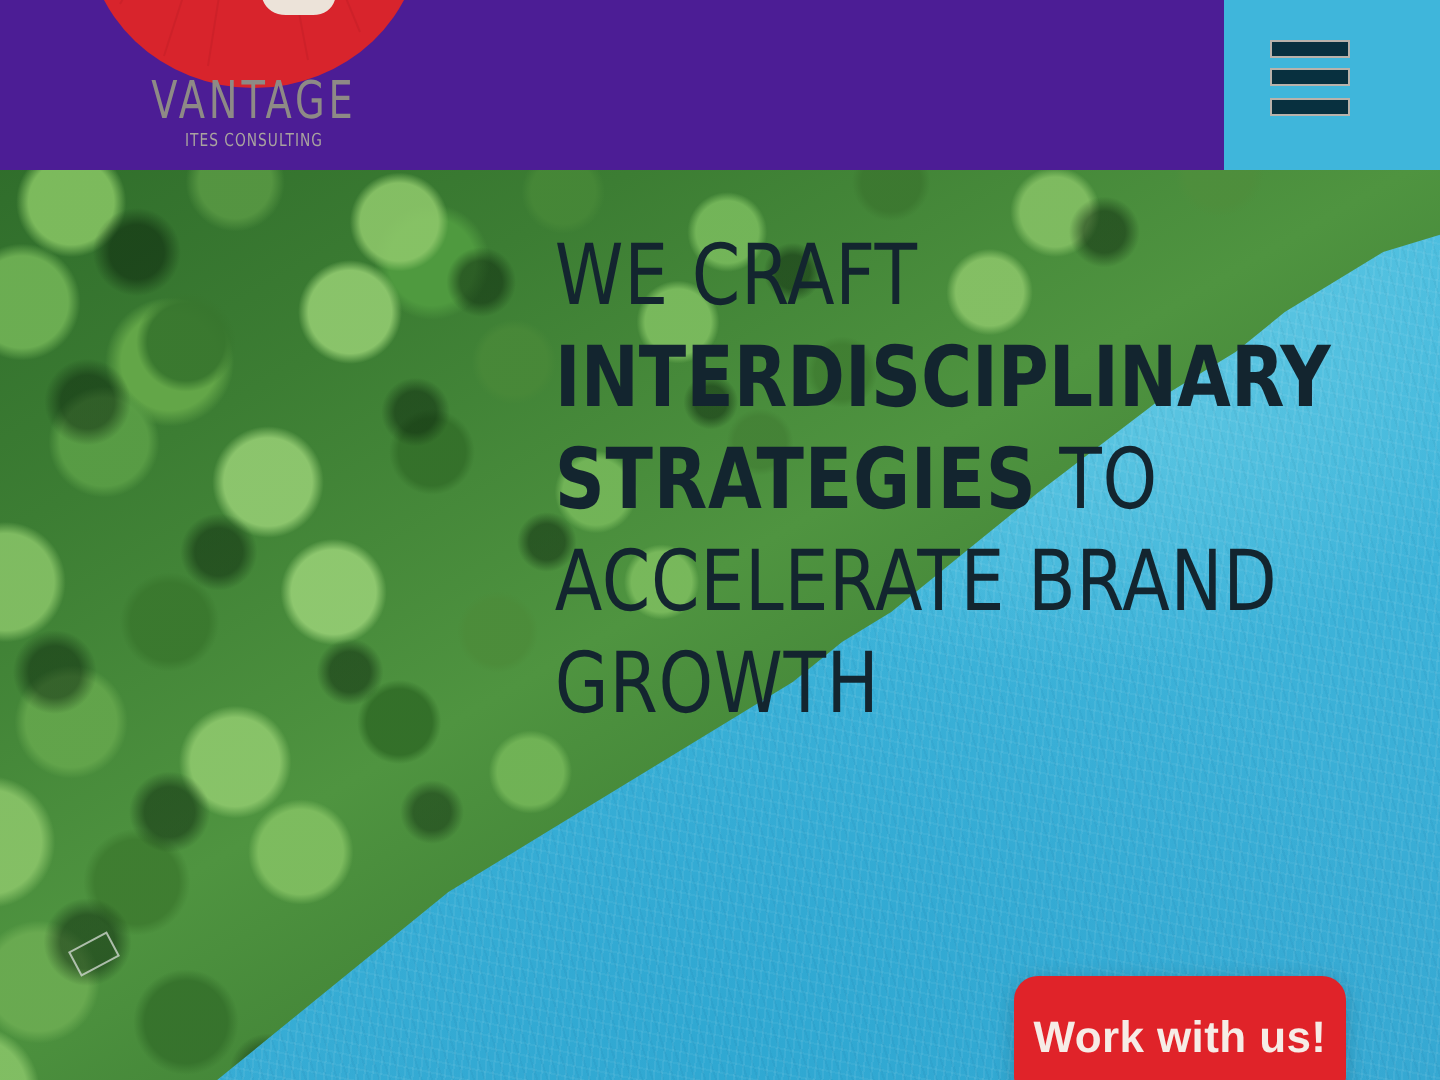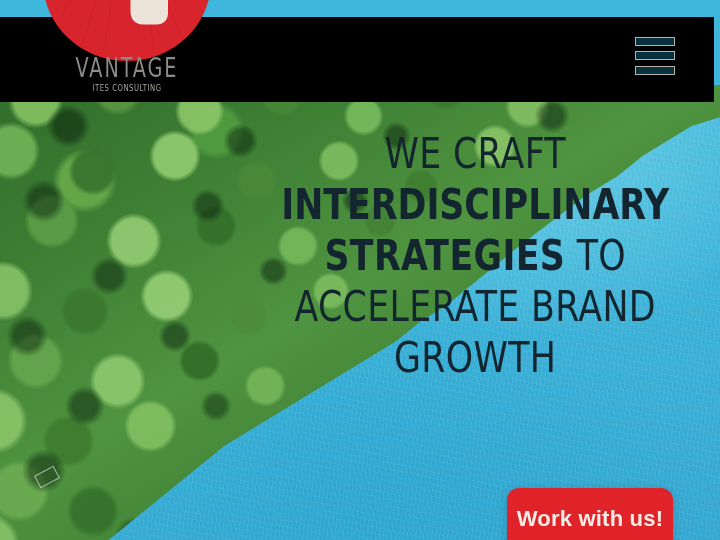--- a/index.html
+++ b/index.html
@@ -7,22 +7,22 @@
     width:720px; height:540px;
     overflow:hidden;
     font-family:"Liberation Sans", sans-serif;
     background:#3fb6db;
   }
 
   #page { position:relative; width:720px; height:540px; overflow:hidden; }
 
   
   #header {
-    position:absolute; left:0; top:17px; width:714px; height:85px;
-    background:#000000; z-index:20;
+    position:absolute; left:0; top:0; width:612px; height:85px;
+    background:#4c1d95; z-index:20;
   }
 
   #logo {
     position:absolute; left:42px; top:-62px; width:170px; height:148px;
   }
   #logo-mark { position:absolute; left:0; top:0; width:170px; height:108px; }
   #logo-word {
     position:absolute; left:0; top:100px; width:170px;
     text-align:center;
     font-family:"Liberation Sans Narrow","DejaVu Sans Condensed","Liberation Sans", sans-serif;
@@ -160,22 +160,22 @@
   }
   
   #dock {
     position:absolute; left:36px; top:385px; width:22px; height:14px;
     border:1.5px solid rgba(215,222,215,.75);
     transform:rotate(-28deg);
   }
 
   
   #headline {
-    position:absolute; right:47px; top:128px; width:430px;
-    text-align:center;
+    position:absolute; right:47px; top:112px; width:430px;
+    text-align:left;
     color:#13252f;
     font-family:"Liberation Sans Narrow","DejaVu Sans Condensed","Liberation Sans", sans-serif;
     line-height:51px;
   }
   #headline .hl {
     display:block;
     font-size:42px;
     letter-spacing:.4px;
     transform:scaleX(.92);
     transform-origin:right center;

